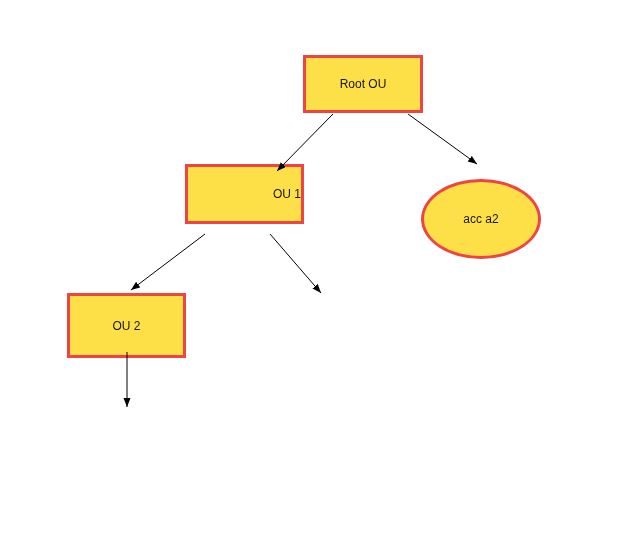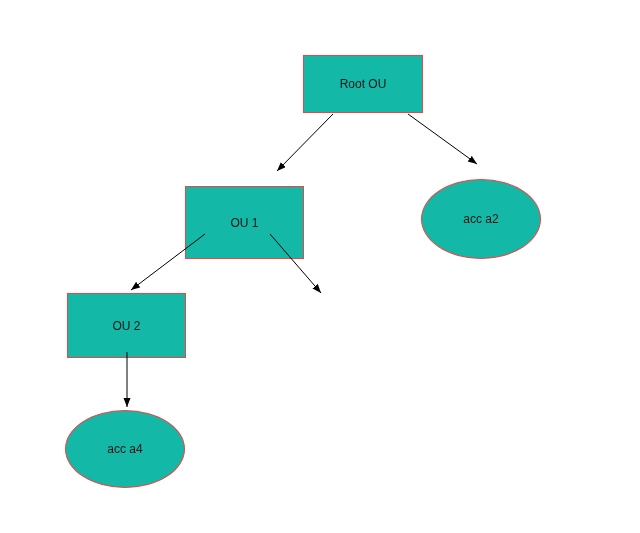--- a/index.html
+++ b/index.html
@@ -14,34 +14,34 @@
     background: #ffffff;
     overflow: hidden;
     font-family: "Liberation Sans", sans-serif;
   }
   .node {
     position: absolute;
     box-sizing: border-box;
     display: flex;
     align-items: center;
     justify-content: center;
-    background: #14b8a6;
-    border: 1px solid #ef4444;
+    background: #fde047;
+    border: 3px solid #ef4444;
     color: #161616;
     font-size: 12px;
     line-height: 1;
     text-align: center;
     user-select: none;
   }
   .node.ellipse {
     border-radius: 50%;
   }
   
   #node-root-ou { left: 303px; top: 55px;  width: 120px; height: 58px; }
-  #node-ou-1    { left: 185px; top: 186px; width: 119px; height: 73px; }
+  #node-ou-1    { left: 185px; top: 164px; width: 119px; height: 60px; justify-content: flex-end; }
   #node-ou-2    { left: 67px;  top: 293px; width: 119px; height: 65px; }
   #node-acc-a2  { left: 421px; top: 179px; width: 120px; height: 80px; }
   #node-acc-a3  { left: 298px; top: 292px; width: 120px; height: 80px; }
   #node-acc-a4  { left: 65px;  top: 410px; width: 120px; height: 78px; }
 
   #edges {
     position: absolute;
     left: 0;
     top: 0;
     width: 640px;
@@ -68,23 +68,20 @@
 
   <div class="node ellipse" id="node-acc-a2">
     <span>acc a2</span>
   </div>
 
   <div class="node rect" id="node-ou-2">
     <span>OU 2</span>
   </div>
 
 
-  <div class="node ellipse" id="node-acc-a4">
-    <span>acc a4</span>
-  </div>
 
   <svg id="edges" viewBox="0 0 640 533" xmlns="http://www.w3.org/2000/svg">
     <defs>
       <marker id="arrowhead" markerWidth="10" markerHeight="8" refX="9" refY="3.5" orient="auto" markerUnits="userSpaceOnUse">
         <path d="M0,0 L9,3.5 L0,7 z" fill="#000000"></path>
       </marker>
     </defs>
     <line x1="333" y1="114" x2="277" y2="171" marker-end="url(#arrowhead)"></line>
     <line x1="408" y1="114" x2="477" y2="164" marker-end="url(#arrowhead)"></line>
     <line x1="205" y1="234" x2="131" y2="290" marker-end="url(#arrowhead)"></line>

